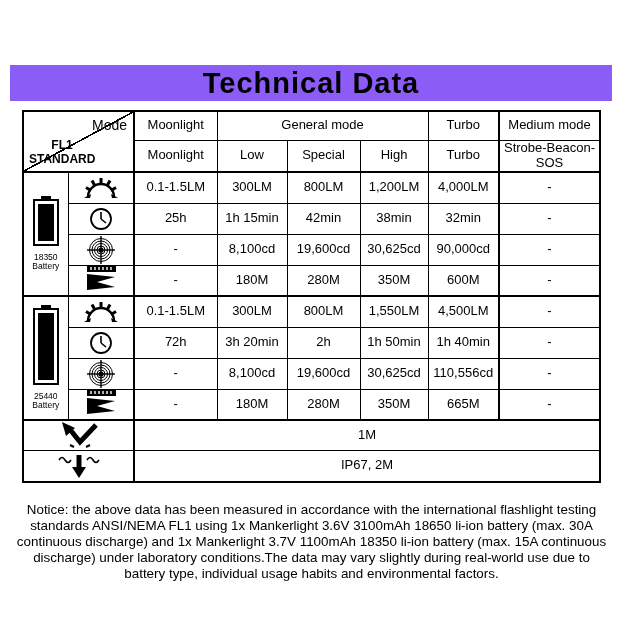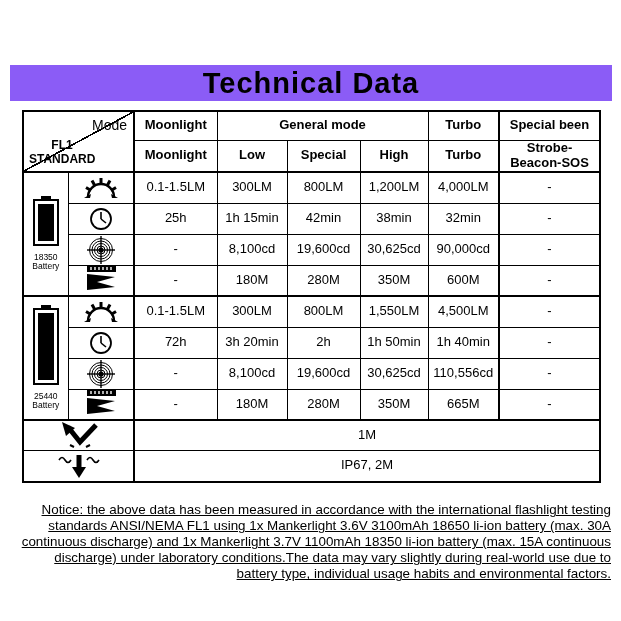--- a/index.html
+++ b/index.html
@@ -9,21 +9,21 @@
   
   #titlebar{position:absolute;left:10px;top:65px;width:602px;height:36px;
             background:#8b5cf6;display:flex;align-items:center;justify-content:center;}
   #titlebar h1{margin:0;font-size:29px;font-weight:bold;letter-spacing:1px;}
 
   
   table.data{position:absolute;left:22px;top:110px;border-collapse:collapse;
              border:2px solid #000;table-layout:fixed;}
   table.data td{border:1px solid #000;padding:0 2px;text-align:center;
                 vertical-align:middle;font-size:13px;line-height:1.15;}
-  td.hdr{font-size:14px;font-weight:bold;}
+  td.hdr{font-size:14px;}
   .tl{border-left-width:2px !important;}
   .tb{border-bottom-width:2px !important;}
   tr.rh1{height:29px;} tr.rh2{height:32px;} tr.rd{height:31px;}
   tr.rf1{height:30px;} tr.rf2{height:32px;}
 
   
   td.corner{position:relative;padding:0;
      background:linear-gradient(to bottom right,transparent calc(50% - 0.8px),#000 calc(50% - 0.8px),#000 calc(50% + 0.8px),transparent calc(50% + 0.8px));}
   td.corner .mode{position:absolute;top:5px;right:6px;font-size:14px;}
   td.corner .fl1{position:absolute;bottom:4px;left:5px;font-size:12px;font-weight:bold;
@@ -31,21 +31,21 @@
 
   td.iconcell{padding:0;}
   .icwrap{display:flex;align-items:center;justify-content:center;width:100%;height:100%;}
 
   td.batt{padding:0;}
   .battwrap{display:flex;flex-direction:column;align-items:center;justify-content:center;gap:3px;}
   .battlabel{font-size:8.5px;line-height:1.15;width:38px;text-align:center;}
 
   
   #notice{position:absolute;left:12px;top:489px;width:599px;font-size:13.4px;
-          line-height:16px;text-align:right;text-decoration:underline;}
+          line-height:16px;text-align:center;}
 </style>
 </head>
 <body>
 
 <div id="page">
 
   <div id="titlebar">
     <h1>Technical Data</h1>
   </div>
 
@@ -63,21 +63,21 @@
 
     <tbody>
         <tr class="rh1">
       <td class="corner tb" colspan="2" rowspan="2">
         <span class="mode">Mode</span>
         <span class="fl1">FL1 STANDARD</span>
       </td>
       <td class="hdr tl">Moonlight</td>
       <td class="hdr" colspan="3">General mode</td>
       <td class="hdr">Turbo</td>
-      <td class="hdr tl">Special been</td>
+      <td class="hdr tl">Medium mode</td>
     </tr>
 
     <tr class="rh2">
       <td class="hdr tl tb">Moonlight</td>
       <td class="hdr tb">Low</td>
       <td class="hdr tb">Special</td>
       <td class="hdr tb">High</td>
       <td class="hdr tb">Turbo</td>
       <td class="hdr tl tb">Strobe-Beacon-SOS</td>
     </tr>

